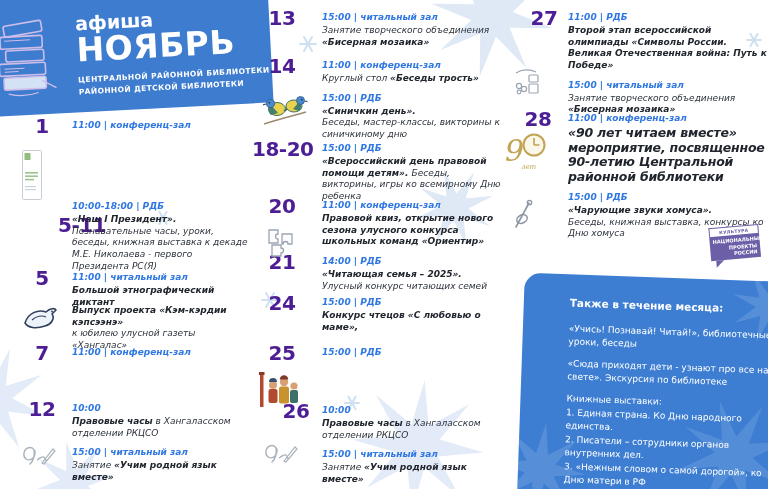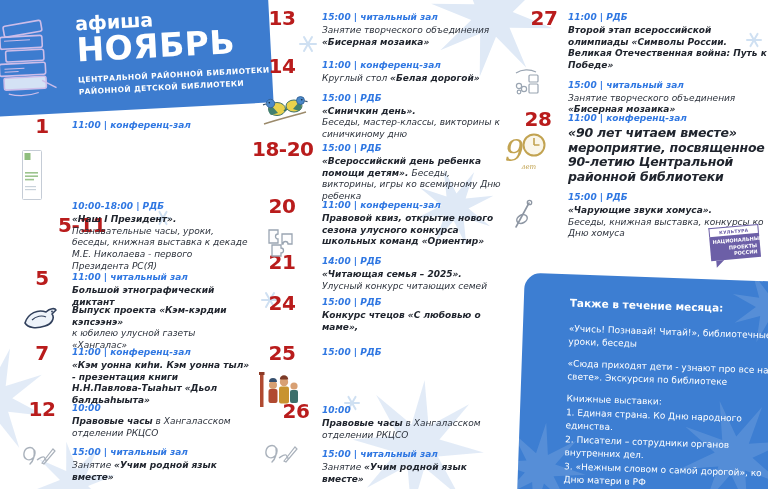--- a/index.html
+++ b/index.html
@@ -11,21 +11,21 @@
   
   .header{position:absolute;left:-24px;top:-34px;width:294px;height:144px;background:#3d7ccf;
           transform:rotate(-3deg);border-radius:3px;z-index:2;}
   .header-books{position:absolute;left:22px;top:48px;}
   .header-text{position:absolute;left:100px;top:46px;color:#fff;}
   .header-kicker{font-size:19px;font-weight:bold;line-height:1;}
   .header-title{font-size:33px;font-weight:bold;line-height:1.05;letter-spacing:0.5px;}
   .header-sub{margin-top:6px;font-size:7.5px;font-weight:bold;letter-spacing:0.4px;line-height:1.6;}
   
   #events{position:absolute;left:0;top:0;width:768px;height:489px;z-index:3;}
-  .date{position:absolute;font-weight:bold;font-size:20px;color:#b91c1c;text-align:center;
+  .date{position:absolute;font-weight:bold;font-size:20px;color:#4c1d95;text-align:center;
         white-space:nowrap;letter-spacing:-0.5px;line-height:1;}
   .ev{position:absolute;font-style:italic;}
   .ev-time{font-weight:bold;font-size:9px;color:#2f77e2;margin-bottom:3px;}
   .ev-body{font-size:9px;line-height:1.3;color:#2c323c;}
   .seg-b{font-weight:bold;color:#20252e;}
   .ev-item + .ev-item{margin-top:8px;}
   .ev-big{font-weight:bold;font-size:12.5px;line-height:1.16;color:#20252e;margin:2px 0 5px;letter-spacing:-0.2px;}
   .icon{position:absolute;z-index:3;}
   
   .panel{position:absolute;left:520px;top:278px;width:302px;height:272px;background:#3d7ed2;
@@ -159,21 +159,20 @@
       </div>
       <div class="ev" style="left: 72px; top: 305px; width: 178px;">
         <div class="ev-item">
           <div class="ev-body"><span class="seg-b">Выпуск проекта «Кэм-кэрдии кэпсээнэ»</span><br><span class="seg">к юбилею улусной газеты «Хангалас»</span> </div>
         </div>
       </div>
       <div class="date" style="left: 14px; top: 343px; width: 56px;">7</div>
       <div class="ev" style="left: 72px; top: 347px; width: 178px;">
         <div class="ev-item">
           <div class="ev-time">11:00 | конференц-зал</div>
-          <div class="ev-body"><span class="seg-b">«Кэм уонна киһи. Кэм уонна тыл» - презентация книги Н.Н.Павлова-Тыаһыт «Дьол балдьаһыыта»</span> </div>
         </div>
       </div>
       <div class="date" style="left: 14px; top: 399px; width: 56px;">12</div>
       <div class="ev" style="left: 72px; top: 403px; width: 178px;">
         <div class="ev-item">
           <div class="ev-time">10:00</div>
           <div class="ev-body"><span class="seg-b">Правовые часы</span> <span class="seg"> в Хангаласском отделении РКЦСО</span> </div>
         </div>
         <div class="ev-item">
           <div class="ev-time">15:00 | читальный зал</div>
@@ -184,32 +183,32 @@
       <div class="ev" style="left: 322px; top: 12px; width: 182px;">
         <div class="ev-item">
           <div class="ev-time">15:00 | читальный зал</div>
           <div class="ev-body"><span class="seg">Занятие творческого объединения</span><br><span class="seg-b">«Бисерная мозаика»</span> </div>
         </div>
       </div>
       <div class="date" style="left: 252px; top: 56px; width: 60px;">14</div>
       <div class="ev" style="left: 322px; top: 60px; width: 182px;">
         <div class="ev-item">
           <div class="ev-time">11:00 | конференц-зал</div>
-          <div class="ev-body"><span class="seg">Круглый стол </span> <span class="seg-b">«Белая дорогой»</span> </div>
+          <div class="ev-body"><span class="seg">Круглый стол </span> <span class="seg-b">«Беседы трость»</span> </div>
         </div>
         <div class="ev-item">
           <div class="ev-time">15:00 | РДБ</div>
           <div class="ev-body"><span class="seg-b">«Синичкин день».</span><br><span class="seg">Беседы, мастер-классы, викторины к синичкиному дню</span> </div>
         </div>
       </div>
       <div class="date" style="left: 252px; top: 139px; width: 60px;">18-20</div>
       <div class="ev" style="left: 322px; top: 143px; width: 182px;">
         <div class="ev-item">
           <div class="ev-time">15:00 | РДБ</div>
-          <div class="ev-body"><span class="seg-b">«Всероссийский день ребенка помощи детям». </span> <span class="seg">Беседы, викторины, игры ко всемирному Дню ребенка</span> </div>
+          <div class="ev-body"><span class="seg-b">«Всероссийский день правовой помощи детям». </span> <span class="seg">Беседы, викторины, игры ко всемирному Дню ребенка</span> </div>
         </div>
       </div>
       <div class="date" style="left: 252px; top: 196px; width: 60px;">20</div>
       <div class="ev" style="left: 322px; top: 200px; width: 182px;">
         <div class="ev-item">
           <div class="ev-time">11:00 | конференц-зал</div>
           <div class="ev-body"><span class="seg-b">Правовой квиз, открытие нового сезона улусного конкурса школьных команд «Ориентир»</span> </div>
         </div>
       </div>
       <div class="date" style="left: 252px; top: 252px; width: 60px;">21</div>

